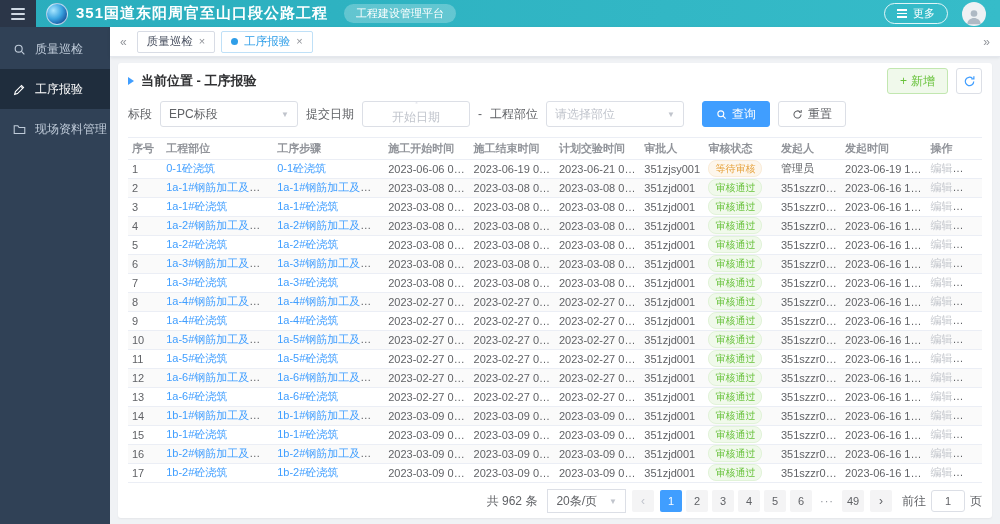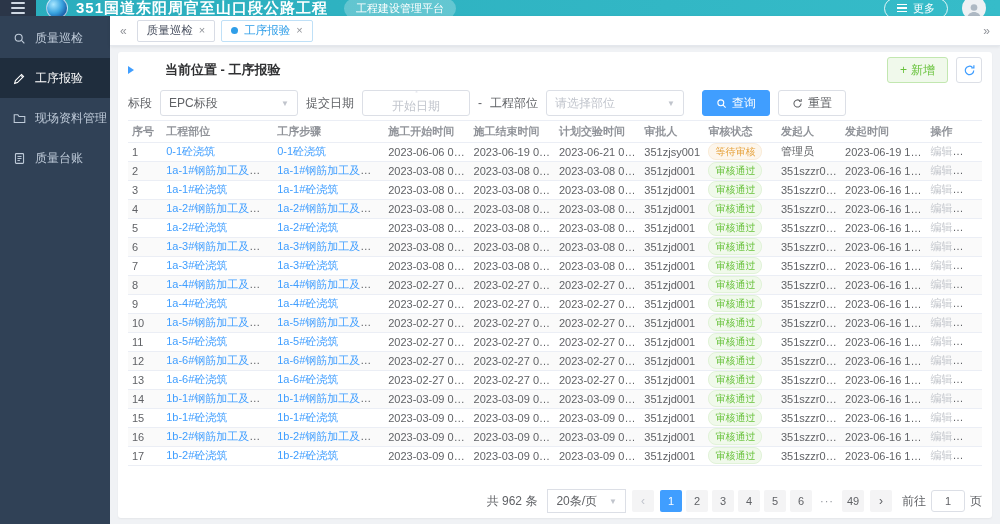--- a/index.html
+++ b/index.html
@@ -1,21 +1,21 @@
 <!DOCTYPE html>
 <html><head>
 <meta charset="utf-8">
 <style>
   * { margin:0; padding:0; box-sizing:border-box; }
   html,body { width:1000px; height:524px; overflow:hidden; }
   body { font-family:"Liberation Sans", sans-serif; font-size:12px; color:#606266; background:#f0f2f5; }
   .app { width:1000px; height:524px; display:flex; flex-direction:column; }
 
   
-  .topbar { height:16px; flex-shrink:0; background:linear-gradient(90deg,#2aadbd,#36bcc9); display:flex; align-items:center; color:#fff; }
+  .topbar { height:27px; flex-shrink:0; background:linear-gradient(90deg,#2aadbd,#36bcc9); display:flex; align-items:center; color:#fff; }
   .hamburger-box { width:36px; height:32px; background:#2b3648; display:flex; align-items:center; justify-content:center; cursor:pointer; flex-shrink:0; }
   .hamburger-box .bars { display:flex; flex-direction:column; gap:3px; }
   .hamburger-box .bars i { display:block; width:14px; height:2px; background:#cfd8e3; border-radius:1px; }
   .logo { width:22px; height:22px; border-radius:50%; margin:0 8px 0 10px; background:radial-gradient(circle at 32% 32%, #a8e6ff 0%, #3aa4e0 45%, #1b5fa8 75%, #123f7a 100%); border:1px solid rgba(255,255,255,.65); flex-shrink:0; }
   .app-title { font-size:15px; font-weight:bold; letter-spacing:1px; white-space:nowrap; }
   .platform-badge { margin-left:16px; padding:2px 12px; border-radius:11px; background:rgba(255,255,255,.25); font-size:11px; white-space:nowrap; }
   .topbar-right { margin-left:auto; display:flex; align-items:center; gap:14px; padding-right:14px; }
   .more-btn { display:flex; align-items:center; gap:6px; border:1px solid rgba(255,255,255,.85); border-radius:12px; padding:2px 12px; font-size:11px; cursor:pointer; background:transparent; color:#fff; }
   .more-btn .mini-bars { display:flex; flex-direction:column; gap:2px; }
   .more-btn .mini-bars i { display:block; width:10px; height:1.5px; background:#fff; }
@@ -39,40 +39,40 @@
   .tab { display:flex; align-items:center; gap:6px; height:22px; padding:0 9px; border:1px solid #d8dce5; border-radius:2px; background:#fff; font-size:11.5px; color:#495060; cursor:pointer; white-space:nowrap; }
   .tab .dot { width:7px; height:7px; border-radius:50%; background:#36bcc9; display:none; }
   .tab.active { color:#2f9ee8; border-color:#bfe0f7; }
   .tab.active .dot { display:block; background:#2f9ee8; }
   .tab .close { font-size:11px; color:#909399; line-height:1; }
 
   
   .content { flex:1; min-height:0; padding:6px 8px 6px 8px; display:flex; flex-direction:column; }
   .panel { flex:1; min-height:0; background:#fff; border-radius:3px; box-shadow:0 1px 2px rgba(0,0,0,.05); padding:2px 10px 4px 10px; display:flex; flex-direction:column; }
 
-  .loc-row { height:32px; flex-shrink:0; display:flex; align-items:center;gap:24px; }
+  .loc-row { height:32px; flex-shrink:0; display:flex; align-items:center; }
   .loc-arrow { width:0; height:0; border-left:6px solid #409eff; border-top:4px solid transparent; border-bottom:4px solid transparent; margin-right:7px; }
   .loc-text { font-size:13px; font-weight:bold; color:#303133; }
   .loc-actions { margin-left:auto; display:flex; align-items:center; gap:8px; }
   .btn-add { display:flex; align-items:center; gap:4px; height:26px; padding:0 12px; font-size:12px; color:#67c23a; background:#f0f9eb; border:1px solid #c2e7b0; border-radius:3px; cursor:pointer; }
   .btn-refresh { width:26px; height:26px; border:1px solid #dcdfe6; border-radius:3px; background:#fff; color:#409eff; display:flex; align-items:center; justify-content:center; cursor:pointer; }
 
   .filter-row { height:34px; flex-shrink:0; display:flex; align-items:center; gap:8px; font-size:12px; color:#606266; }
   .f-label { white-space:nowrap; }
   .select { display:flex; align-items:center; justify-content:space-between; width:138px; height:26px; border:1px solid #dcdfe6; border-radius:3px; padding:0 8px; background:#fff; cursor:pointer; }
   .select .val { color:#606266; }
   .select.placeholder .val { color:#c0c4cc; }
   .caret { color:#c0c4cc; font-size:8px; margin-left:6px; }
   .date-input { display:flex; align-items:center; gap:5px; width:108px; height:26px; border:1px solid #dcdfe6; border-radius:3px; padding:0 7px; background:#fff; color:#c0c4cc; cursor:text;flex-direction:column; }
   .date-sep { color:#606266; }
   .btn-primary { display:flex; align-items:center; gap:5px; height:26px; padding:0 13px; background:#409eff; color:#fff; border:1px solid #409eff; border-radius:3px; font-size:12px; cursor:pointer; margin-left:10px; }
   .btn-plain { display:flex; align-items:center; gap:5px; height:26px; padding:0 13px; background:#fff; color:#606266; border:1px solid #dcdfe6; border-radius:3px; font-size:12px; cursor:pointer; }
 
   
-  .table-wrap { flex:1; min-height:0; overflow:hidden; border-top:1px solid #ebeef5; }
+  .table-wrap { flex:1; min-height:0; overflow:hidden; border-top:1px solid #ebeef5;margin-top:6px; }
   table { width:100%; border-collapse:collapse; table-layout:fixed; font-size:11px; }
   th { height:21px; text-align:left; color:#909399; font-weight:bold; border-bottom:1px solid #ebeef5; padding:0 4px; background:#fff; white-space:nowrap; overflow:hidden; }
   td { height:19px; border-bottom:1px solid #ebeef5; padding:0 4px; color:#606266; white-space:nowrap; overflow:hidden; text-overflow:ellipsis; }
   tbody tr:nth-child(even) { background:#fafafa; }
   a.cell-link { color:#409eff; text-decoration:none; cursor:pointer; }
   .badge { display:inline-block; padding:0 6px; border-radius:8px; font-size:10px; line-height:15px; }
   .badge.pending { color:#e6a23c; background:#fdf6ec; border:1px solid #faecd8; }
   .badge.pass { color:#67c23a; background:#f0f9eb; border:1px solid #e1f3d8; }
   .op-edit { color:#c3c6cc; margin-right:7px; cursor:pointer; }
   .op-del { color:#f56c6c; cursor:pointer; }
@@ -145,31 +145,20 @@
         </span>
         <span>工序报验</span>
       </div>
       <div class="side-item">
         <span class="side-icon">
           <svg viewBox="0 0 16 16">
               <path d="M1.5 3.5h4.5l1.5 2h7v7.5h-13z" fill="none" stroke="currentColor" stroke-width="1.3"></path>
             </svg>
         </span>
         <span>现场资料管理</span>
-      </div>
-      <div class="side-item">
-        <span class="side-icon">
-          <svg viewBox="0 0 16 16">
-              <rect x="3" y="2" width="10" height="12" rx="1" fill="none" stroke="currentColor" stroke-width="1.3"></rect>
-              <line x1="5.5" y1="5.5" x2="10.5" y2="5.5" stroke="currentColor" stroke-width="1.2"></line>
-              <line x1="5.5" y1="8" x2="10.5" y2="8" stroke="currentColor" stroke-width="1.2"></line>
-              <line x1="5.5" y1="10.5" x2="8.5" y2="10.5" stroke="currentColor" stroke-width="1.2"></line>
-            </svg>
-        </span>
-        <span>质量台账</span>
       </div>
     </div>
 
     <div class="main">
 
       <div class="tabbar">
         <span class="tab-arrow">«</span>
         <div class="tabs">
           <div class="tab">
 

